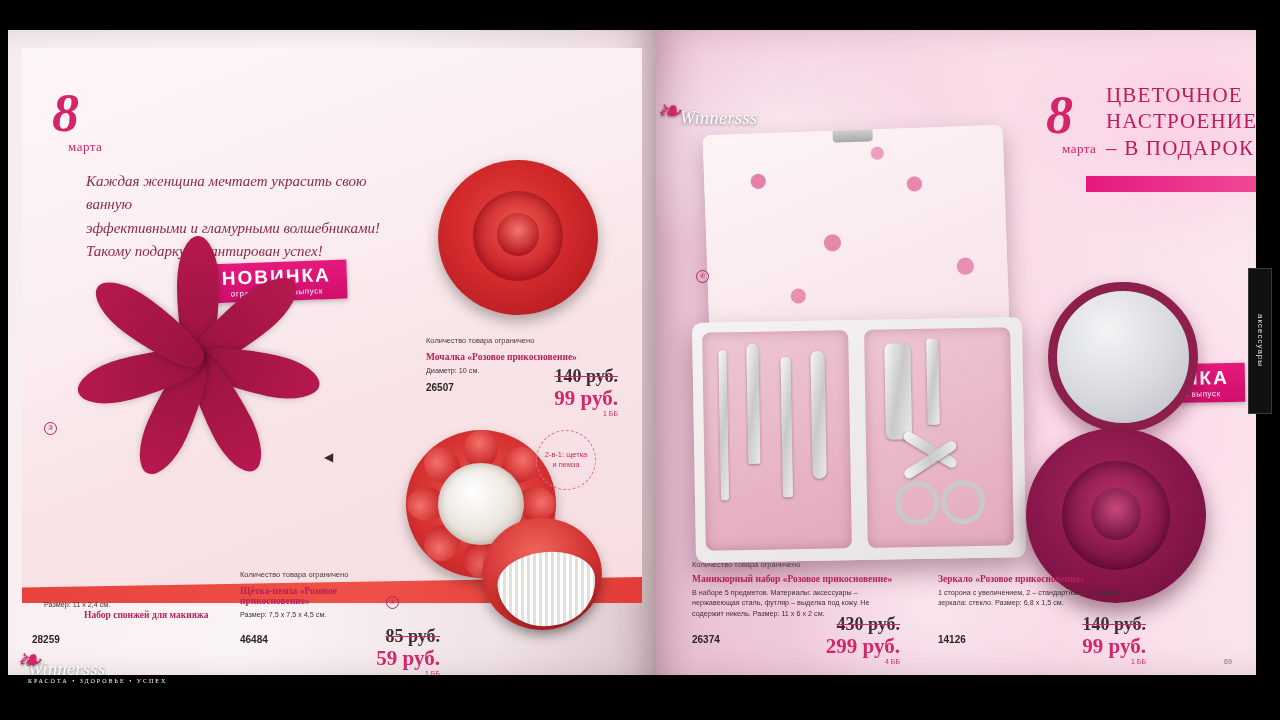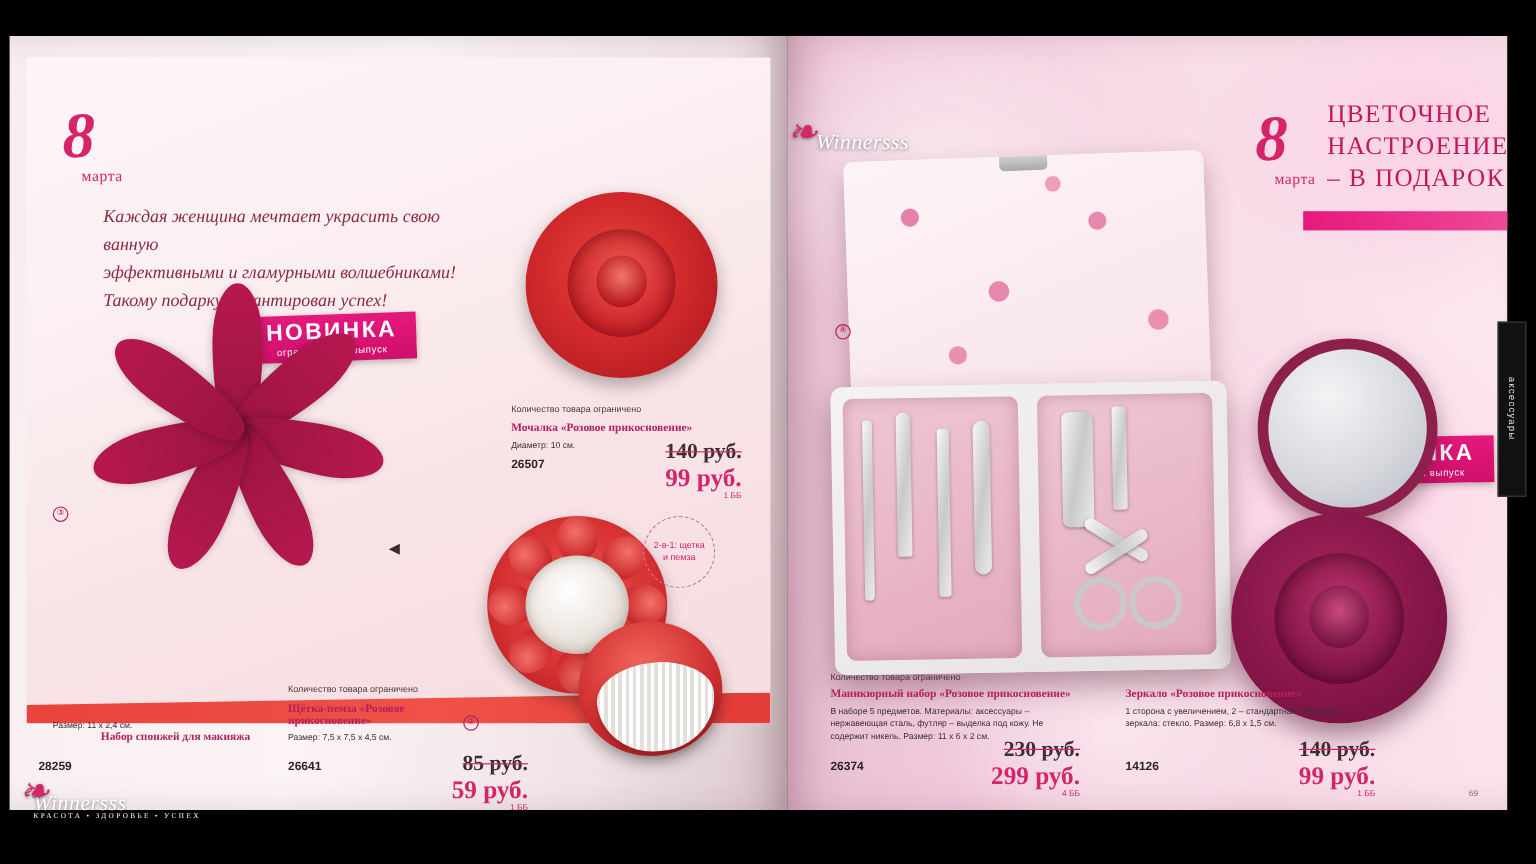--- a/index.html
+++ b/index.html
@@ -555,21 +555,21 @@
         <div class="bb">1 ББ</div>
       </div>
 
       <div class="prod-title" style="left:36px; top:580px;margin-left:40px;">Набор спонжей для макияжа</div>
       <div class="prod-desc" style="left:36px; top:570px;">Размер: 11 х 2,4 см.</div>
       <div class="sku" style="left:24px; top:604px;">28259</div>
 
       <div class="limited-note" style="left:232px; top:540px;">Количество товара ограничено</div>
       <div class="prod-title" style="left:232px; top:556px; width:150px;">Щётка-пемза «Розовое прикосновение»</div>
       <div class="prod-desc" style="left:232px; top:580px;">Размер: 7,5 х 7,5 х 4,5 см.</div>
-      <div class="sku" style="left:232px; top:604px;">26641</div>
+      <div class="sku" style="left:232px; top:604px;">46484</div>
       <div class="price-block" style="left:292px; top:596px; width:140px;">
         <div class="price-old">85 руб.</div>
         <div class="price-new">59 руб.</div>
         <div class="bb">1 ББ</div>
       </div>
 
       <div class="page-num" style="left:18px; top:630px;">68</div>
     </div>
 
     <div class="page page-right">
@@ -615,21 +615,21 @@
       </div>
 
       <div class="mirror-open" style="left:392px; top:252px;"></div>
       <div class="rose-mirror" style="left:370px; top:398px;"></div>
 
       <div class="limited-note" style="left:36px; top:530px;">Количество товара ограничено</div>
       <div class="prod-title" style="left:36px; top:544px;">Маникюрный набор «Розовое прикосновение»</div>
       <div class="prod-desc" style="left:36px; top:558px; width:190px;">В наборе 5 предметов. Материалы: аксессуары – нержавеющая сталь, футляр – выделка под кожу. Не содержит никель. Размер: 11 х 6 х 2 см.</div>
       <div class="sku" style="left:36px; top:604px;">26374</div>
       <div class="price-block" style="left:104px; top:584px; width:140px;">
-        <div class="price-old">230 руб.</div>
+        <div class="price-old">430 руб.</div>
         <div class="price-new">299 руб.</div>
         <div class="bb">4 ББ</div>
       </div>
 
       <div class="prod-title" style="left:282px; top:544px;">Зеркало «Розовое прикосновение»</div>
       <div class="prod-desc" style="left:282px; top:558px; width:200px;">1 сторона с увеличением, 2 – стандартная. Материал зеркала: стекло. Размер: 6,8 х 1,5 см.</div>
       <div class="sku" style="left:282px; top:604px;">14126</div>
       <div class="price-block" style="left:350px; top:584px; width:140px;">
         <div class="price-old">140 руб.</div>
         <div class="price-new">99 руб.</div>

